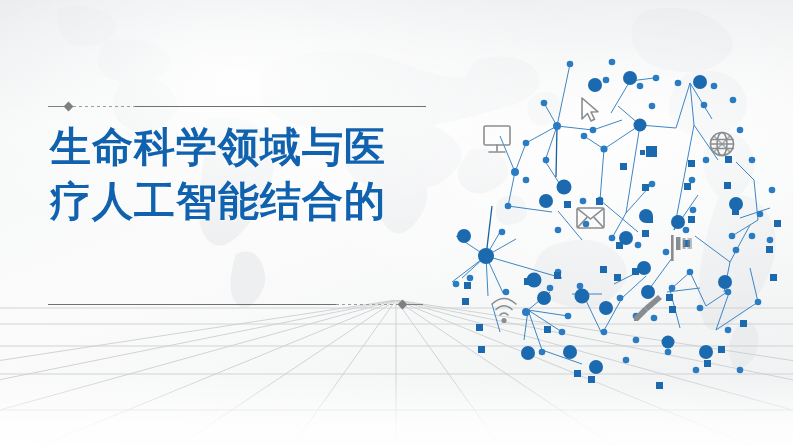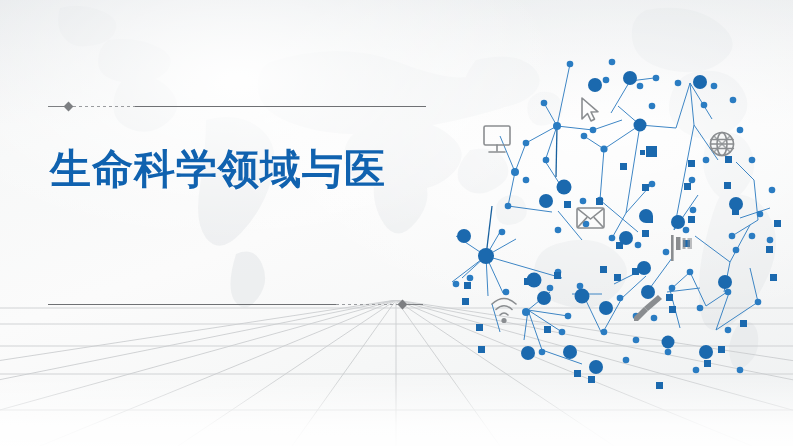--- a/index.html
+++ b/index.html
@@ -66,21 +66,20 @@
   }
   #rule-top    { left: 48px; top: 102px;  width: 378px; }
   #rule-bottom { left: 48px; top: 300px;  width: 375px; }
 
   
   #title-block {
     position: absolute;
     left: 50px;
     top: 120px;
     width: 400px;
-    margin-top: 22px;
   }
   #title-block .title-line {
     font-size: 41px;
     line-height: 54px;
     font-weight: 700;
     color: #1062AF;
     letter-spacing: 1px;
     white-space: nowrap;
     text-shadow: 0 1px 0 rgba(255,255,255,0.7);
   }
@@ -173,20 +172,21 @@
 
   <div class="rule" id="rule-top">
     <span class="seg-solid-short"></span>
     <span class="diamond"></span>
     <span class="seg-dash"></span>
     <span class="seg-solid-long"></span>
   </div>
 
   <div id="title-block">
     <div class="title-line">生命科学领域与医</div>
+    <div class="title-line">疗人工智能结合的</div>
   </div>
 
   <div class="rule" id="rule-bottom">
     <span class="seg-solid-long"></span>
     <span class="seg-dash"></span>
     <span class="diamond"></span>
     <span class="seg-solid-short"></span>
   </div>
 
   <div id="network">

